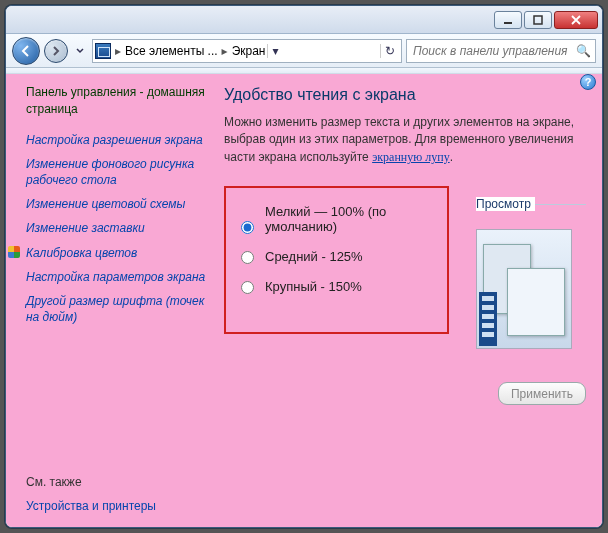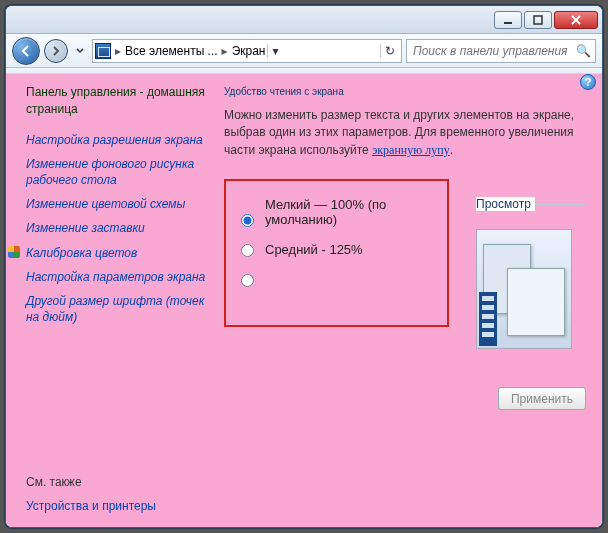--- a/index.html
+++ b/index.html
@@ -198,21 +198,21 @@
     right: 12px;
   }
   .side-seealso .hdr { color:#333; margin-bottom:10px; }
   .side-seealso a { color:#0645ad; text-decoration:none; }
   .content {
     flex: 1;
     padding: 12px 16px 12px 6px;
     position: relative;
   }
   .content h1 {
-    font-size: 10px;
+    font-size: 16px;
     font-weight: normal;
     color: #0a3a6a;
     margin: 0 0 10px 0;
   }
   .content .desc {
     color: #333;
     line-height: 1.45;
     margin-bottom: 20px;
   }
   .content .desc a { color:#0645ad; text-decoration:underline;font-family:Liberation Serif, serif; }
@@ -274,25 +274,24 @@
   }
   .apply-row{
     text-align:right;
     margin-top: 48px;
   }
   .apply-btn{
     min-width:82px;
     height:23px;
     border:1px solid #9aa;
     background: linear-gradient(to bottom,#fdfdfd,#e6e6e6);
-    border-radius:3px;
+    border-radius:9px;
     color:#888;
     font-size:12px;
     padding:0 12px;
-    margin-top:12px;
   }
   .help-holder{ position:relative; height:0;}
 </style>
 </head>
 <body>
 
 <div class="window">
 
   <div class="titlebar">
     <div class="win-btn">
@@ -379,20 +378,21 @@
         <label class="opt">
           <input type="radio" name="dpi" checked="" style="">
           <span>Мелкий — 100% (по умолчанию)</span>
         </label>
         <label class="opt">
           <input type="radio" name="dpi" style="">
           <span>Средний - 125%</span>
         </label>
         <label class="opt">
           <input type="radio" name="dpi" style="">
+          <span>Крупный - 150%</span>
         </label>
       </div>
 
       <div class="preview">
         <div class="hdr"><span>Просмотр</span></div>
         <div class="preview-img">
           <div class="pv-window pv-a"></div>
           <div class="pv-window pv-b"></div>
           <div class="pv-task"></div>
         </div>

